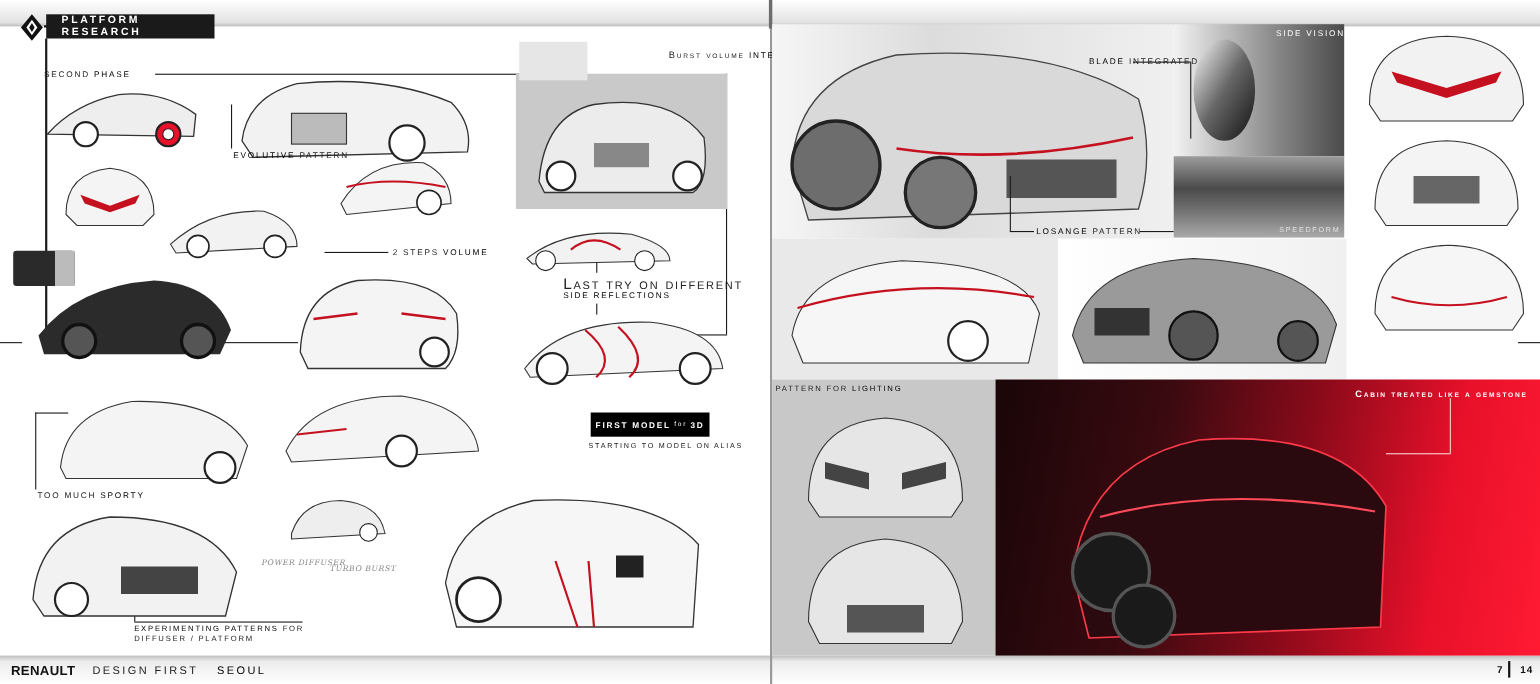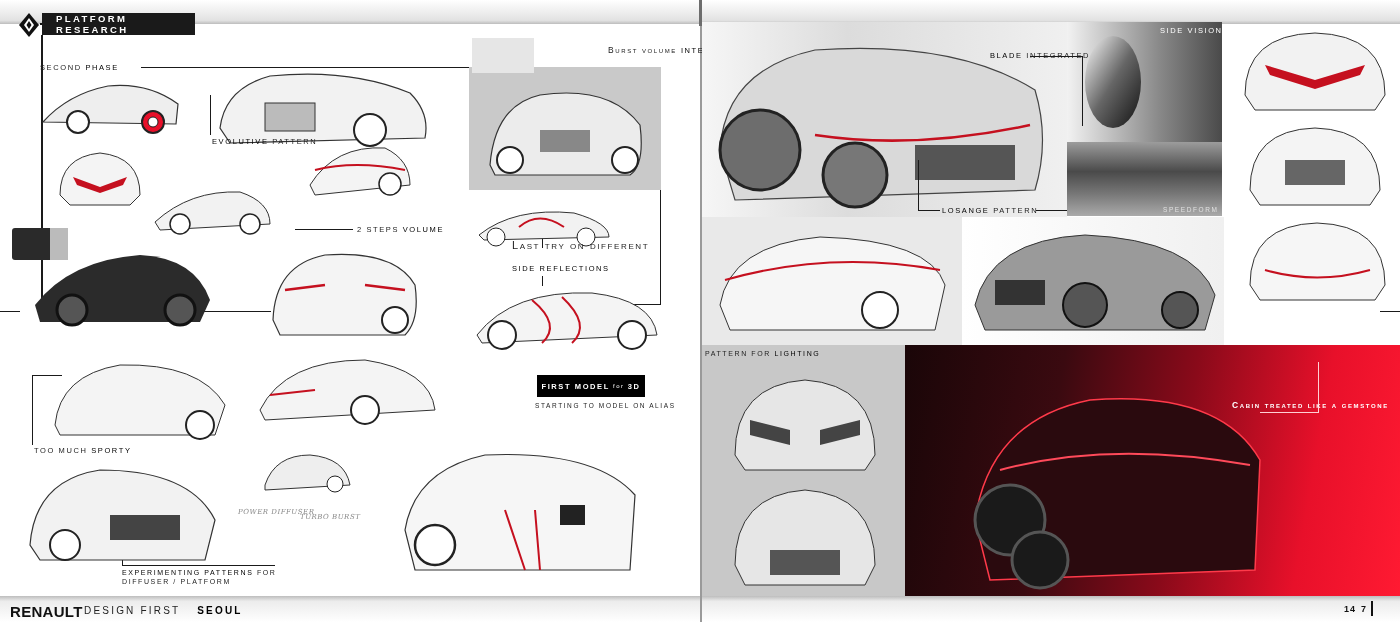--- a/index.html
+++ b/index.html
@@ -24,23 +24,23 @@
   .label.sc { font-variant: small-caps; text-transform: none; }
   .label.white { color: #fff; }
   .label.white b { color: #fff; }
 
   .line { position: absolute; background: #1a1a1a; }
 
   .panel { position: absolute; }
   .sketch { position: absolute; }
   .sketch svg { width: 100%; height: 100%; }
 
-  .footer-brand { position: absolute; left: 10px; top: 603px; font-size: 15px; font-weight: 700; letter-spacing: 0.3px; color: #111; }
+  .footer-brand { position: absolute; left: 10px; top: 603px; font-size: 12px; font-weight: 700; letter-spacing: 0.3px; color: #111; }
   .footer-sub { position: absolute; left: 84px; top: 605px; font-size: 10px; letter-spacing: 2.2px; color: #222; }
-  .footer-sub b { font-weight: 700; color: #000; padding-left: 12px; }
+  .footer-sub b { font-weight: 400; color: #000; padding-left: 12px; }
   .pagenum { position: absolute; top: 604px; font-size: 9px; font-weight: 700; color: #111; letter-spacing: 1px; }
   .page-sep { position: absolute; left: 1371px; top: 601px; width: 2px; height: 15px; background: #111; }
 
   .black-box { position: absolute; left: 537px; top: 375px; width: 108px; height: 22px; background: #000; color: #fff;
     font-size: 7.5px; letter-spacing: 1.6px; font-weight: 700; display: flex; align-items: center; justify-content: center; }
   .black-box span.small { font-size: 6px; font-weight: 400; margin: 0 3px; }
 </style>
 </head>
 <body>
 
@@ -188,21 +188,21 @@
       <path d="M10 90 Q20 30 90 15 Q200 10 240 55 L235 130 L20 130 Z" fill="#f6f6f6" stroke="#333" stroke-width="1.2"></path>
       <path d="M110 70 L130 130 M140 70 L145 130" stroke="#c5101f" stroke-width="2"></path>
       <rect x="165" y="65" width="25" height="20" fill="#222"></rect>
       <circle cx="40" cy="105" r="20" fill="#fff" stroke="#222" stroke-width="2.5"></circle>
     </svg>
 </div>
 
 <div class="label" style="left:40px;top:63px;"><span>SECOND </span><b>PHASE</b></div>
 <div class="label" style="left:212px;top:137px;"><b>EVOLUTIVE</b><span> PATTERN</span></div>
 <div class="label" style="left:357px;top:225px;"><span>2 STEPS </span><b>VOLUME</b></div>
-<div class="label sc" style="left:512px;top:239px;font-size:11px;"><span>Last try on different</span></div>
+<div class="label sc" style="left:512px;top:250px;font-size:14px;"><span>Last try on different</span></div>
 <div class="label" style="left:512px;top:264px;"><b>SIDE REFLECTIONS</b></div>
 <div class="label sc" style="left:608px;top:45px;font-size:8.5px;"><span>Burst volume </span><b style="text-transform:uppercase;font-variant:normal;font-size:7.5px;">INTERSECTION</b></div>
 <div class="black-box">
     <span>FIRST MODEL</span>
     <span class="small">for</span>
     <span>3D</span>
   </div>
 <div class="label" style="left:535px;top:402px;font-size:6.5px;">STARTING TO MODEL ON ALIAS</div>
 <div class="label" style="left:34px;top:446px;"><span>TOO MUCH </span><b>SPORTY</b></div>
 <div class="label" style="left:122px;top:569px;font-size:7px;"><b>EXPERIMENTING PATTERNS</b><span> FOR</span></div>
@@ -300,19 +300,19 @@
 <div class="line" style="left:1036px;top:210px;width:31px;height:1px;"></div>
 <div class="line" style="left:1318px;top:362px;width:1px;height:50px;background:#ffd0d4;"></div>
 <div class="line" style="left:1260px;top:412px;width:59px;height:1px;background:#ffd0d4;"></div>
 <div class="line" style="left:1380px;top:311px;width:20px;height:1px;"></div>
 
 <div class="label" style="left:990px;top:51px;"><b>BLADE</b><span> INTEGRATED</span></div>
 <div class="label white" style="left:1160px;top:26px;"><b>SIDE</b><span> VISION</span></div>
 <div class="label" style="left:942px;top:206px;"><b>LOSANGE</b><span> PATTERN</span></div>
 <div class="label white" style="left:1163px;top:206px;font-size:6.5px;color:#e0e0e0;">SPEEDFORM</div>
 <div class="label" style="left:705px;top:350px;font-size:7px;"><span>PATTERN FOR </span><b>LIGHTING</b></div>
-<div class="label white sc" style="left:1232px;top:353px;font-size:8.5px;font-weight:700;margin-top:47px;">Cabin treated like a gemstone</div>
+<div class="label white sc" style="left:1232px;top:353px;font-size:8.5px;font-weight:700;">Cabin treated like a gemstone</div>
 
 <div class="footer-brand">RENAULT</div>
 <div class="footer-sub"><span>DESIGN FIRST </span><b>SEOUL</b></div>
 <div class="pagenum" style="left:1361px;">7</div>
 <div class="page-sep"></div>
-<div class="pagenum" style="left:1344px;">14</div>
+<div class="pagenum" style="left:1382px;">14</div>
 
 </body></html>

